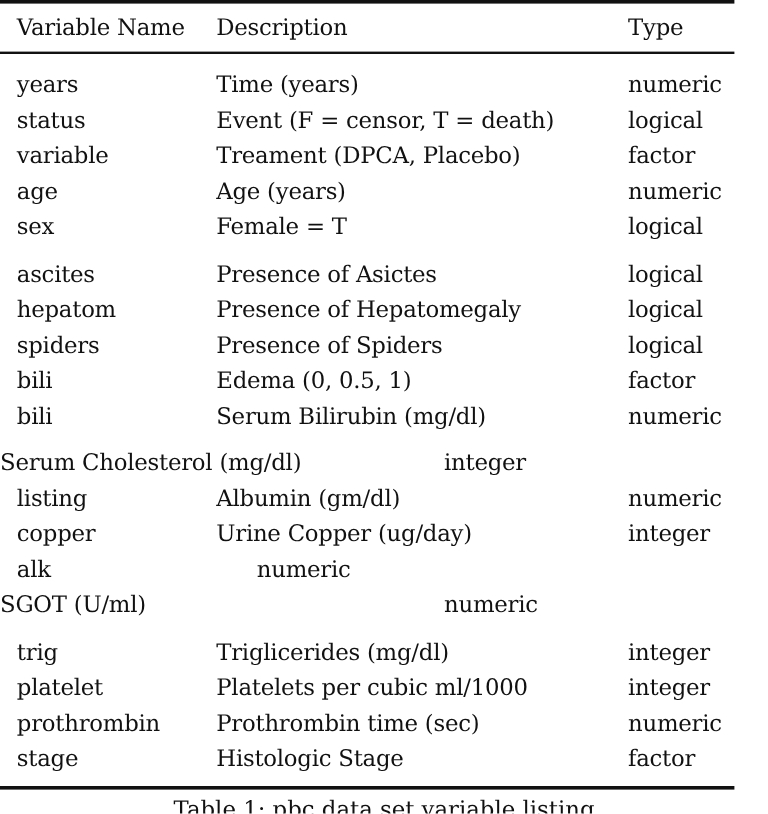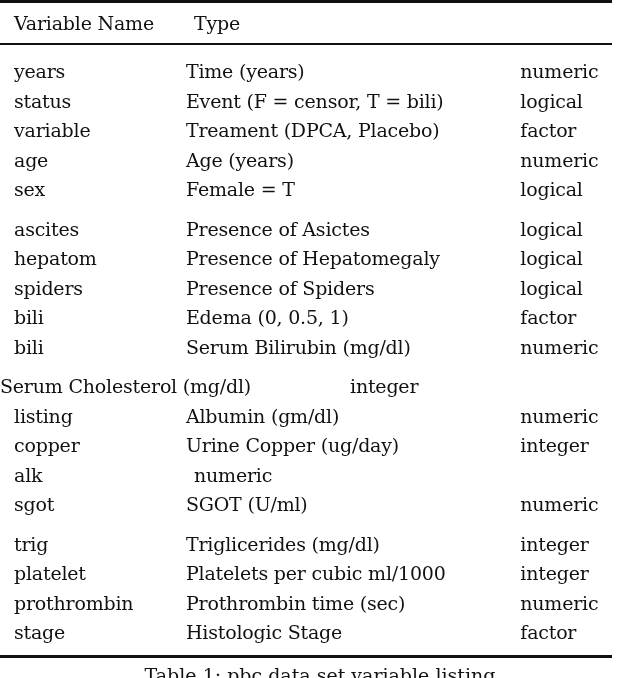--- a/index.html
+++ b/index.html
@@ -42,54 +42,55 @@
       font-size: 19px;
       letter-spacing: -0.2px;
       white-space: nowrap;
     }
     .header-row {
       height: 40px;
       line-height: 40px;
     }
     .col-name { width: 194px; padding-left: 14px; box-sizing: border-box; }
     .col-desc { width: 350px; box-sizing: border-box; }
-    .col-type { width: 96px; box-sizing: border-box; }
+    .col-type { width: 96px; box-sizing: border-box; margin-left: 20px; }
     .body-top-pad { height: 12px; }
     .group-gap { height: 10px; }
     .body-bottom-pad { height: 7px; }
     .caption {
       position: absolute;
       left: 0;
       width: 640px;
       top: 664px;
       text-align: center;
       font-size: 19px;
       white-space: nowrap;
     }
   </style>
 </head>
 <body>
 
 <div class="table-wrap">
   <div class="rule-top"></div>
   <div class="row header-row">
     <div class="col-name">Variable Name</div>
+    <div class="col-desc">Description</div>
     <div class="col-type">Type</div>
   </div>
   <div class="rule-mid"></div>
   <div class="body-top-pad"></div>
   <div id="table-body">
       <div class="row">
         <div class="col-name">years</div>
         <div class="col-desc">Time (years)</div>
         <div class="col-type">numeric</div>
       </div>
       <div class="row">
         <div class="col-name">status</div>
-        <div class="col-desc">Event (F = censor, T = bili)</div>
+        <div class="col-desc">Event (F = censor, T = death)</div>
         <div class="col-type">logical</div>
       </div>
       <div class="row">
         <div class="col-name">variable</div>
         <div class="col-desc">Treament (DPCA, Placebo)</div>
         <div class="col-type">factor</div>
       </div>
       <div class="row">
         <div class="col-name">age</div>
         <div class="col-desc">Age (years)</div>
@@ -139,21 +140,20 @@
       <div class="row">
         <div class="col-name">copper</div>
         <div class="col-desc">Urine Copper (ug/day)</div>
         <div class="col-type">integer</div>
       </div>
       <div class="row">
         <div class="col-name">alk</div>
         <div class="col-type">numeric</div>
       </div>
       <div class="row">
-        <div class="col-name">sgot</div>
         <div class="col-desc">SGOT (U/ml)</div>
         <div class="col-type">numeric</div>
       </div>
       <div class="group-gap"></div>
       <div class="row">
         <div class="col-name">trig</div>
         <div class="col-desc">Triglicerides (mg/dl)</div>
         <div class="col-type">integer</div>
       </div>
       <div class="row">

